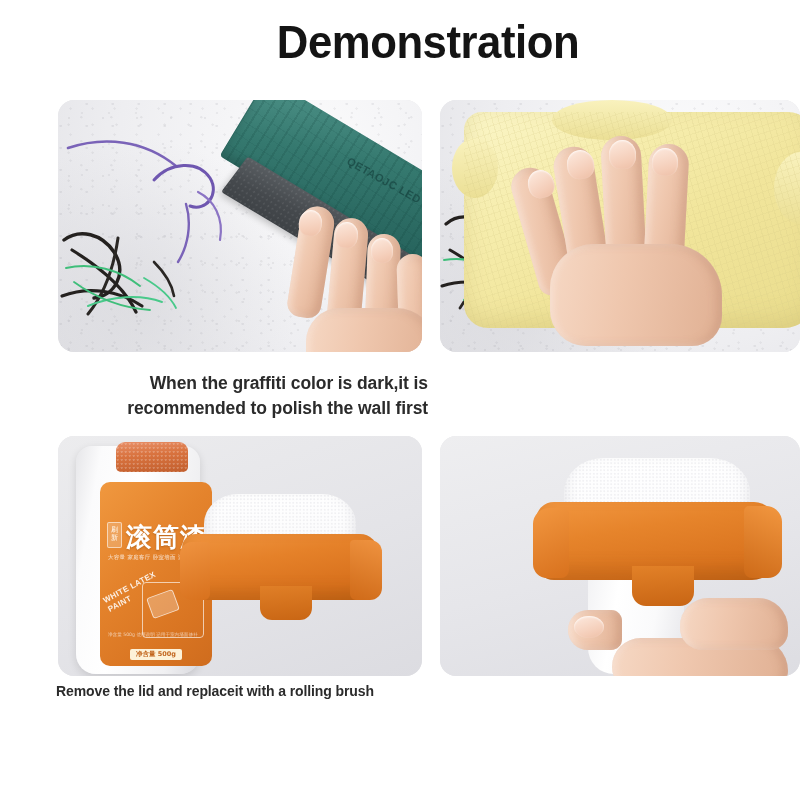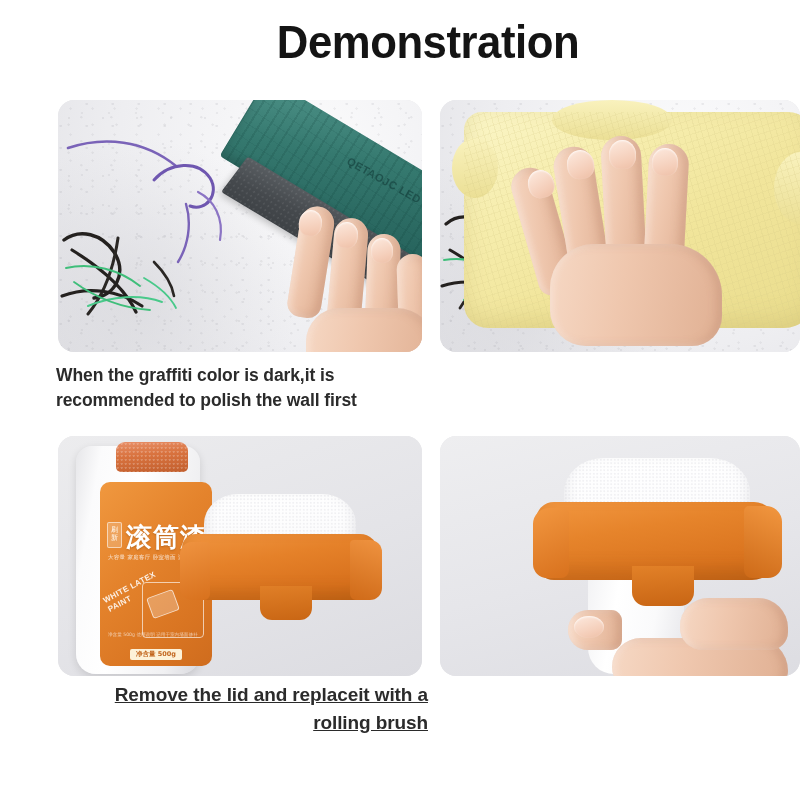--- a/index.html
+++ b/index.html
@@ -40,23 +40,23 @@
 
   
   .cap {
     position: absolute;
     color: #2b2b2b;
     font-weight: 700;
     font-size: 17.5px;
     line-height: 1.42;
     letter-spacing: -0.1px;
   }
-  .cap-1 { left: 28px;  top: 363px; width: 372px; text-align: left; }
+  .cap-1 { left: 28px;  top: 371px; width: 372px; text-align: right; }
   .cap-2 { left: 424px; top: 366px; width: 360px; text-align: left; font-size: 18px; }
-  .cap-3 { left: 28px;  top: 681px; width: 372px; text-align: right; font-size: 19px; line-height: 1.45; text-decoration: underline; }
+  .cap-3 { left: 28px;  top: 681px; width: 372px; text-align: left; font-size: 14px; line-height: 1.45; }
   .cap-4 { left: 416px; top: 679px; width: 370px; text-align: left; font-size: 17.5px; line-height: 1.40; }
 
   
   .wall {
     position: absolute; inset: 0;
     background:
       radial-gradient(circle at 22% 78%, rgba(205,205,210,.45) 0%, rgba(255,255,255,0) 46%),
       radial-gradient(circle at 70% 20%, #fbfbfc 0%, #eeeef1 60%, #e2e2e6 100%);
   }
   .wall:after {

